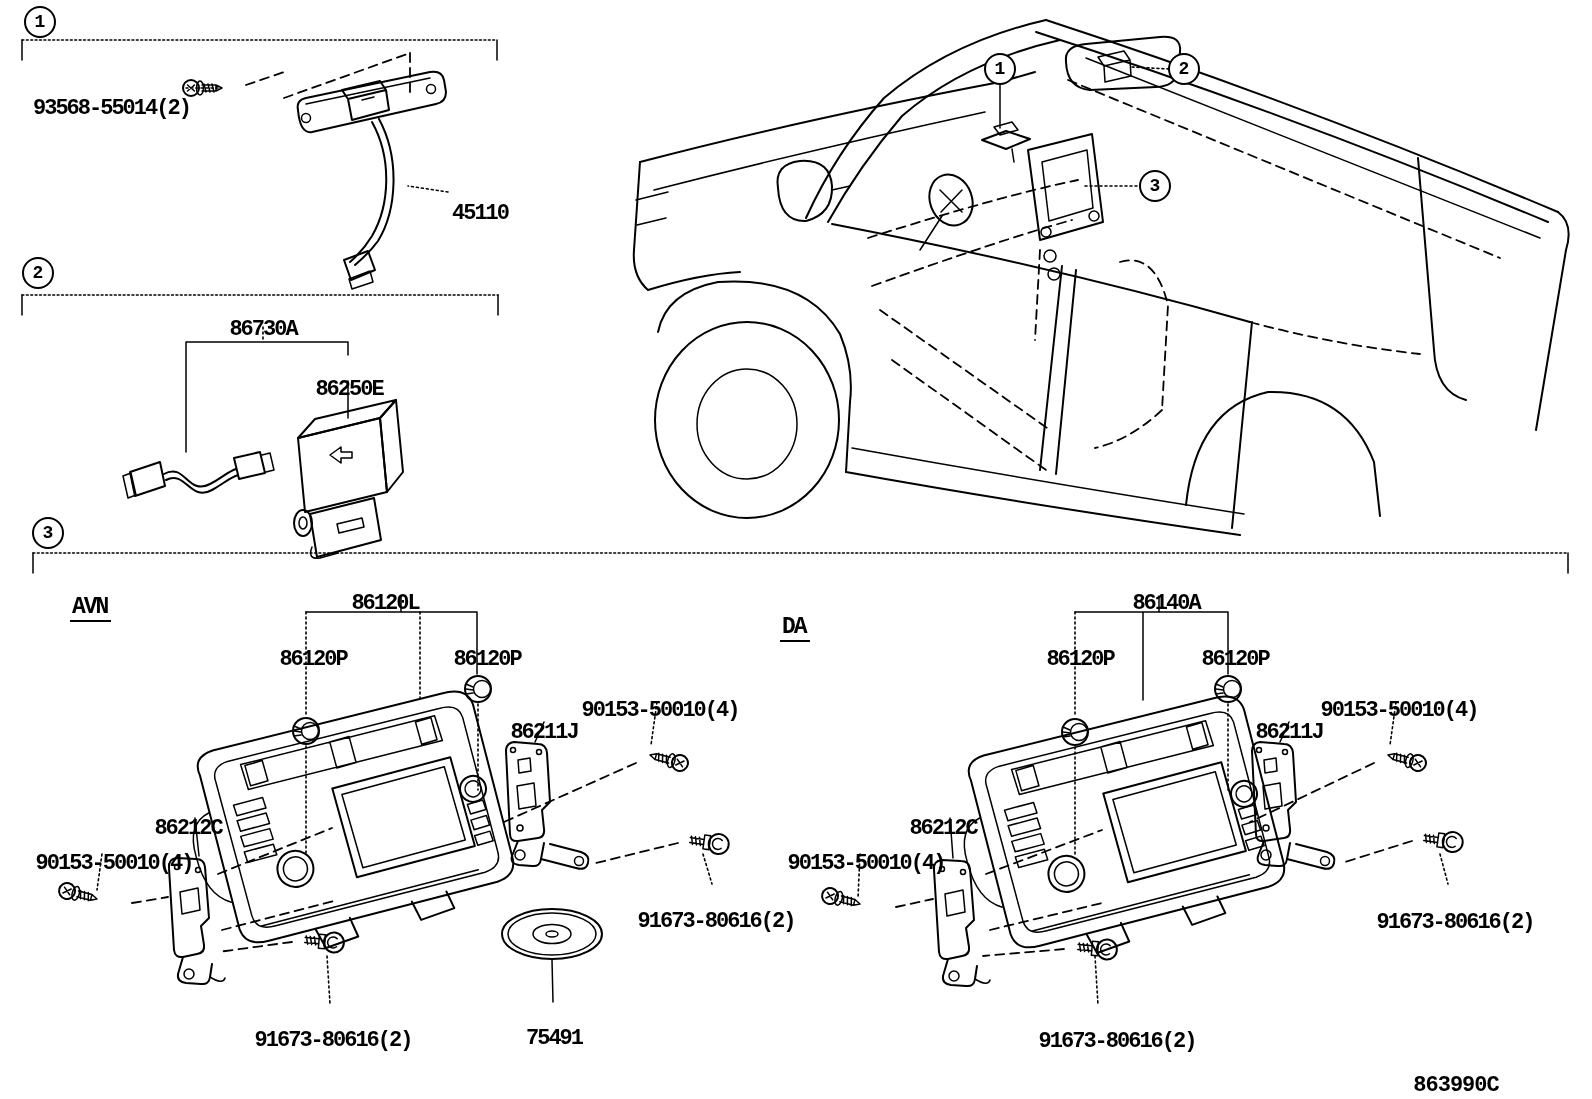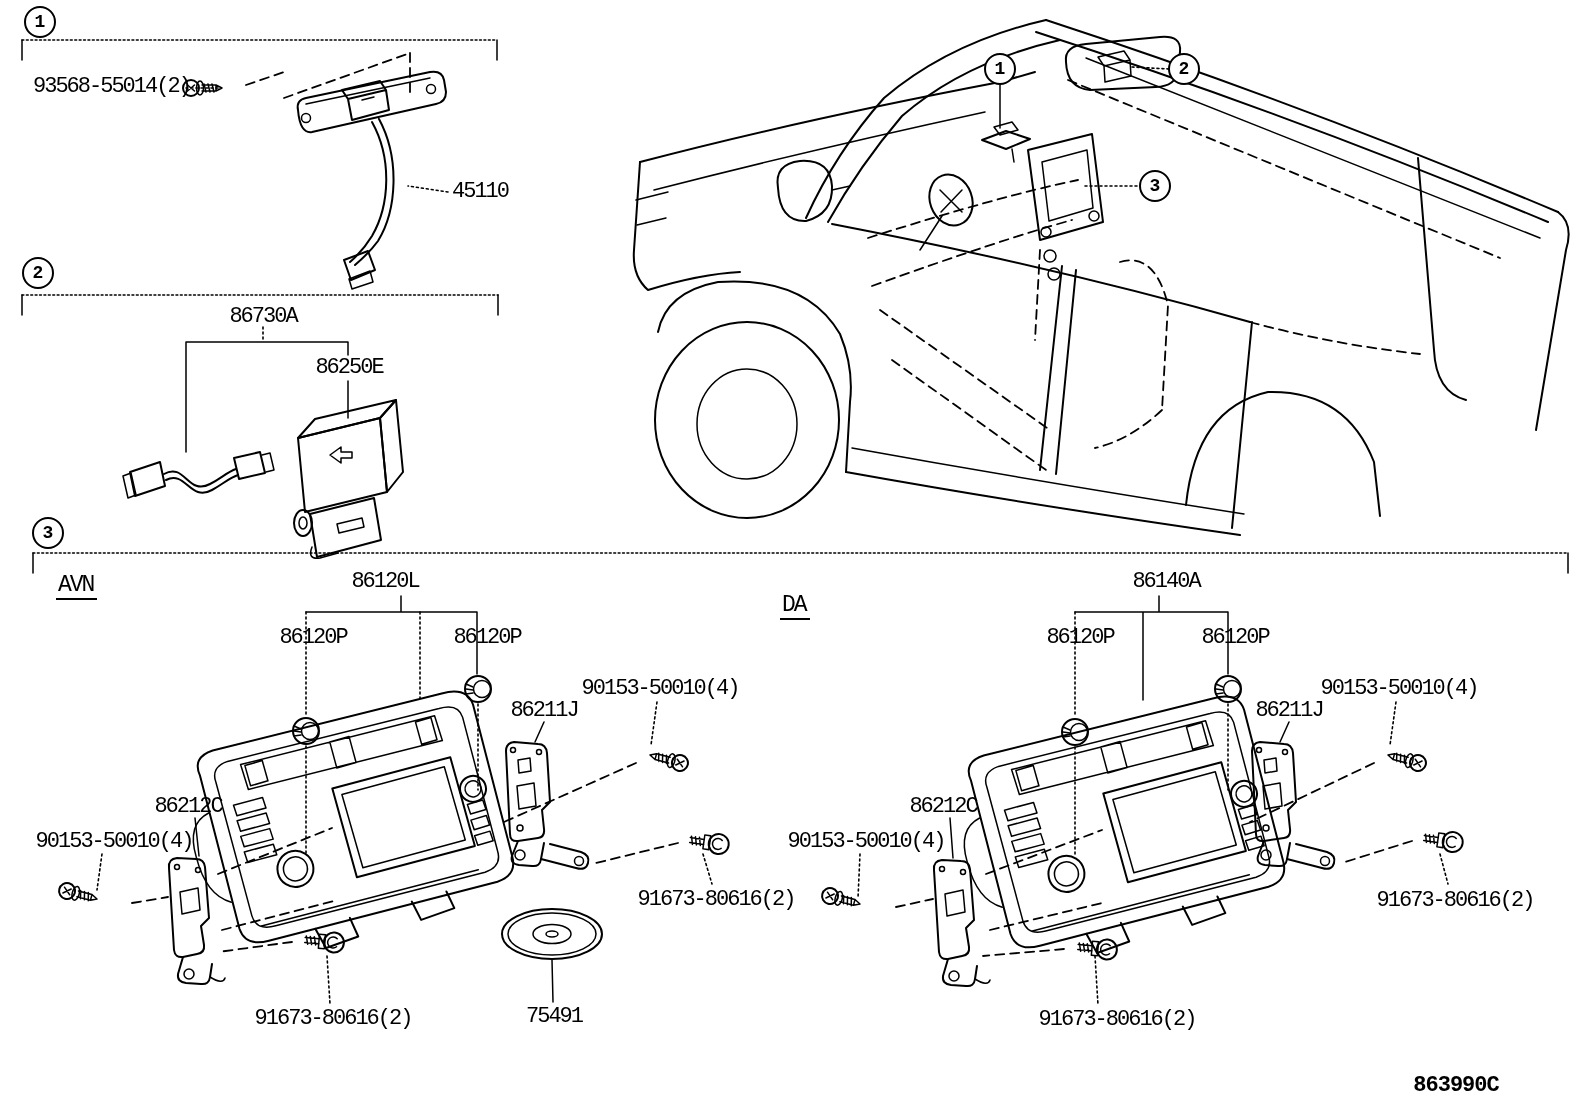--- a/index.html
+++ b/index.html
@@ -4,22 +4,22 @@
 <style>
   html,body{margin:0;padding:0;background:#fff;}
   .stage{position:relative;width:1592px;height:1099px;background:#ffffff;overflow:hidden;
          font-family:"Liberation Mono","DejaVu Sans Mono",monospace;color:#000;}
   .stage svg{position:absolute;left:0;top:0;}
   .ln{stroke:#000;fill:none;stroke-width:2;stroke-linejoin:round;stroke-linecap:round;}
   .thin{stroke-width:1.5;}
   .dot{stroke-dasharray:2 3;stroke-width:1.6;}
   .dash{stroke-dasharray:9 6;stroke-width:1.8;}
   .brk{stroke-dasharray:1.8 2.6;stroke-width:1.6;}
-  .plabel{position:absolute;font-weight:400;font-size:22px;letter-spacing:-2px;
-          line-height:26px;white-space:nowrap;transform:translateX(-50%);}
+  .plabel{position:absolute;font-weight:700;font-size:22px;letter-spacing:-2px;
+          line-height:26px;white-space:nowrap;transform:translateX(-50%);margin-top:22px;}
   .plabel.anchor-left{transform:none;}
   .hdr{font-size:23px;border-bottom:2px solid #000;padding:0 4px 0 2px;}
   .callout{position:absolute;width:28px;height:28px;border:2.4px solid #000;border-radius:50%;
            background:#fff;display:flex;align-items:center;justify-content:center;
            font-size:18px;font-weight:700;letter-spacing:0;transform:translate(-50%,-50%);}
   .codelabel{position:absolute;font-weight:700;font-size:22px;letter-spacing:-1px;
              transform:translateX(-50%);margin-top:20px;}
 </style>
 </head>
 <body>
@@ -236,24 +236,24 @@
   <div class="callout" style="left:38px;top:273px;">2</div>
   <div class="callout" style="left:48px;top:533px;">3</div>
 
   <div class="callout" style="left:1000px;top:69px;">1</div>
   <div class="callout" style="left:1184px;top:69px;">2</div>
   <div class="callout" style="left:1155px;top:186px;">3</div>
 
   <div class="plabel anchor-left" style="left:33px;top:74px;">93568-55014(2)</div>
   <div class="plabel anchor-left" style="left:452px;top:179px;">45110</div>
 
-  <div class="plabel" style="left:263px;top:304px;">86730A</div>
+  <div class="plabel" style="left:263px;top:295px;">86730A</div>
   <div class="plabel" style="left:349px;top:355px;">86250E</div>
 
-  <div class="plabel hdr anchor-left" style="left:56px;top:572px;text-align:right;">AVN</div>
+  <div class="plabel hdr anchor-left" style="left:70px;top:572px;text-align:right;">AVN</div>
   <div class="plabel hdr anchor-left" style="left:780px;top:592px;">DA</div>
 
   <div class="plabel" style="left:385px;top:569px;">86120L</div>
   <div class="plabel" style="left:313px;top:625px;">86120P</div>
   <div class="plabel" style="left:487px;top:625px;">86120P</div>
   <div class="plabel" style="left:544px;top:698px;">86211J</div>
   <div class="plabel" style="left:660px;top:676px;">90153-50010(4)</div>
   <div class="plabel" style="left:188px;top:794px;">86212C</div>
   <div class="plabel" style="left:114px;top:829px;">90153-50010(4)</div>
   <div class="plabel" style="left:333px;top:1006px;">91673-80616(2)</div>

